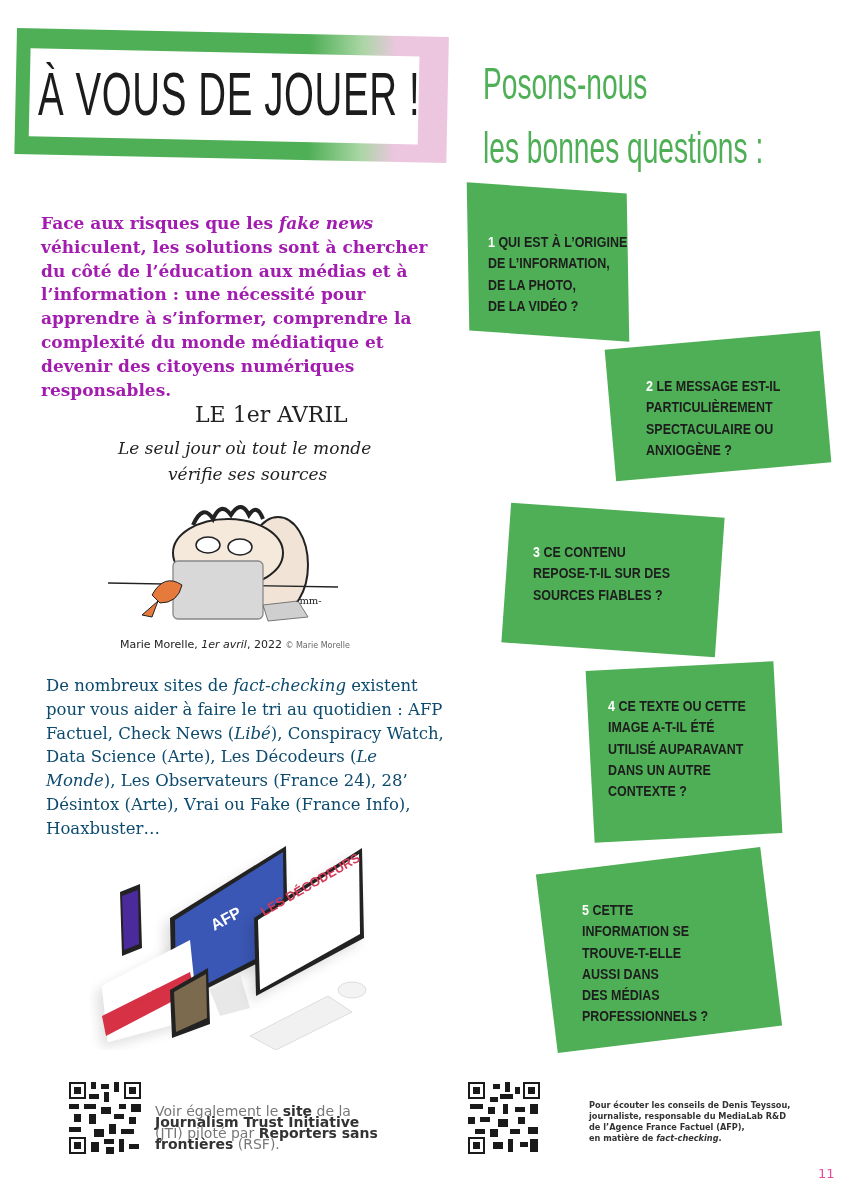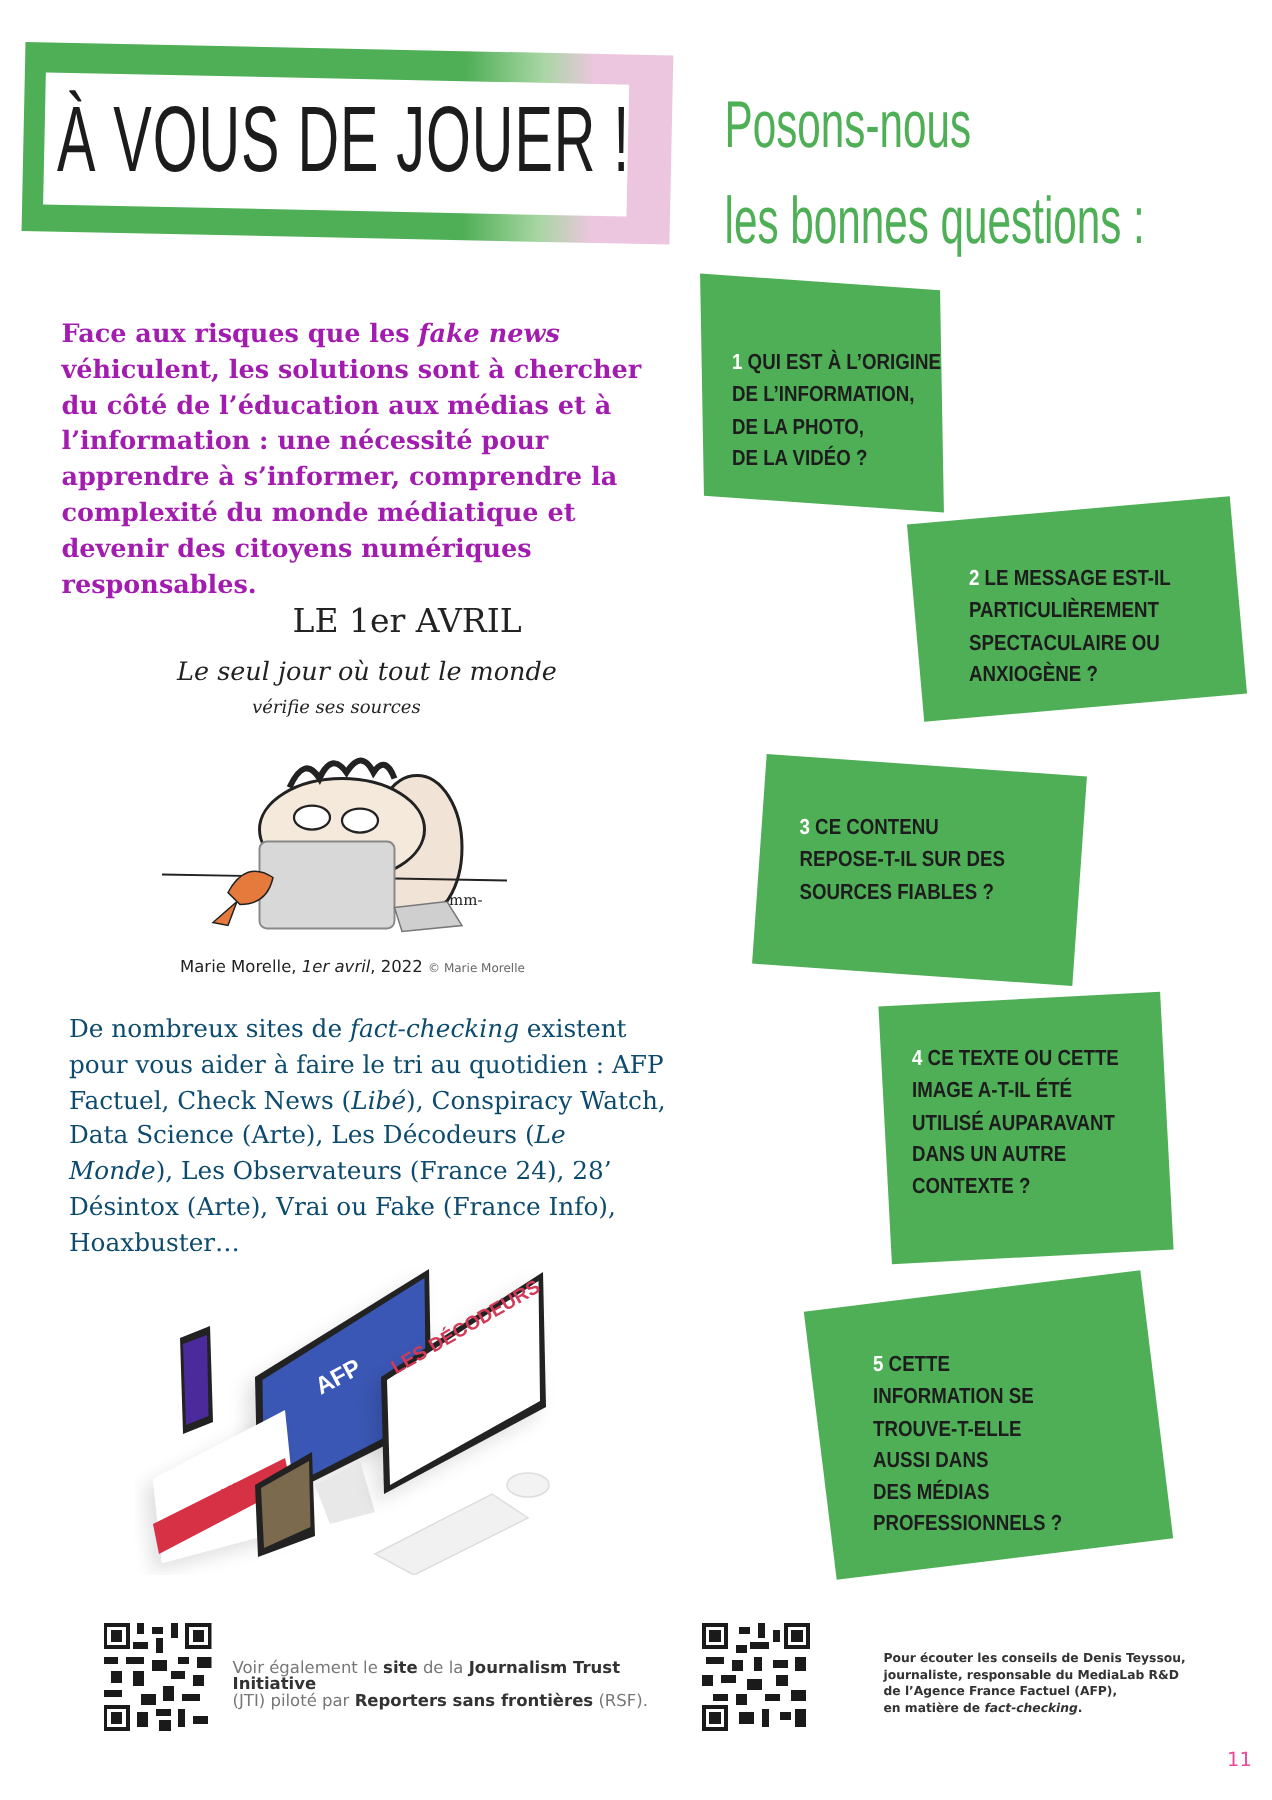--- a/index.html
+++ b/index.html
@@ -35,21 +35,21 @@
   .devices { left:90px; top:840px; width:290px; height:210px; }
 
   
   .card { background:#4faf56; position:absolute; }
   .qtext { position:absolute; font-family:"Liberation Sans",sans-serif; font-weight:bold; font-size:14.5px;
            line-height:21.3px; color:#1d1d1d; white-space:nowrap; transform:scaleX(0.86); transform-origin:left top; }
   .qnum { color:#fff; }
 
   
   .qr { width:72px; height:72px; }
-  .foot-text { font-family:"DejaVu Sans",sans-serif; font-size:11px; line-height:11px; color:#777; }
+  .foot-text { font-family:"DejaVu Sans",sans-serif; font-size:14px; line-height:11px; color:#777; }
   .foot-text b { color:#333; }
   .foot2 { font-family:"DejaVu Sans",sans-serif; font-size:8.2px; line-height:11px; color:#333; font-weight:bold;margin-left:40px; }
   .pagenum { left:818px; top:1166px; font-family:"DejaVu Sans",sans-serif; font-size:13px; color:#ec4899; }
 </style>
 </head>
 <body>
 
 <div class="abs banner">
   <div class="banner-inner"></div>
 </div>
@@ -58,21 +58,21 @@
 <div class="abs subtitle">
   <div>Posons-nous</div>
   <div>les bonnes questions :</div>
 </div>
 
 <div class="abs intro"><span>Face aux risques que les </span><em>fake news</em><span> véhiculent, les solutions sont à chercher du côté de l’éducation aux médias et à l’information : une nécessité pour apprendre à s’informer, comprendre la complexité du monde médiatique et devenir des citoyens numériques responsables.</span></div>
 
 <div class="abs cartoon">
   <div class="hand" style="left:47px;top:2px;font-size:22px;font-style:normal;margin-left:40px;">LE 1er AVRIL</div>
   <div class="hand" style="left:10px;top:38px;font-size:17px;text-align:right;">Le seul jour où tout le monde</div>
-  <div class="hand" style="left:60px;top:64px;font-size:12px;">vérifie ses sources</div>
+  <div class="hand" style="left:60px;top:64px;font-size:17px;">vérifie ses sources</div>
   <svg style="position:absolute;left:0;top:95px;" width="240" height="130" viewBox="0 0 240 130">
     <ellipse cx="170" cy="70" rx="30" ry="48" fill="#f1e4d6" stroke="#222" stroke-width="2"></ellipse>
     <ellipse cx="120" cy="58" rx="55" ry="34" fill="#f5e9dc" stroke="#222" stroke-width="2"></ellipse>
     <path d="M85 30 q10 -22 20 -6 q8 -18 18 -4 q10 -16 18 0 q8 -12 14 4" fill="none" stroke="#222" stroke-width="4"></path>
     <ellipse cx="100" cy="50" rx="12" ry="8" fill="#fff" stroke="#222" stroke-width="1.5"></ellipse>
     <ellipse cx="132" cy="52" rx="12" ry="8" fill="#fff" stroke="#222" stroke-width="1.5"></ellipse>
     <line x1="0" y1="88" x2="230" y2="92" stroke="#222" stroke-width="1.3"></line>
     <rect x="65" y="66" width="90" height="58" rx="5" fill="#d8d8d8" stroke="#888" stroke-width="1.3"></rect>
     <polygon points="155,110 190,106 200,122 160,126" fill="#cfcfcf" stroke="#777"></polygon>
     <path d="M44 100 q12 -22 30 -10 q-4 18 -22 18 z" fill="#e57a3c" stroke="#222" stroke-width="1"></path>

